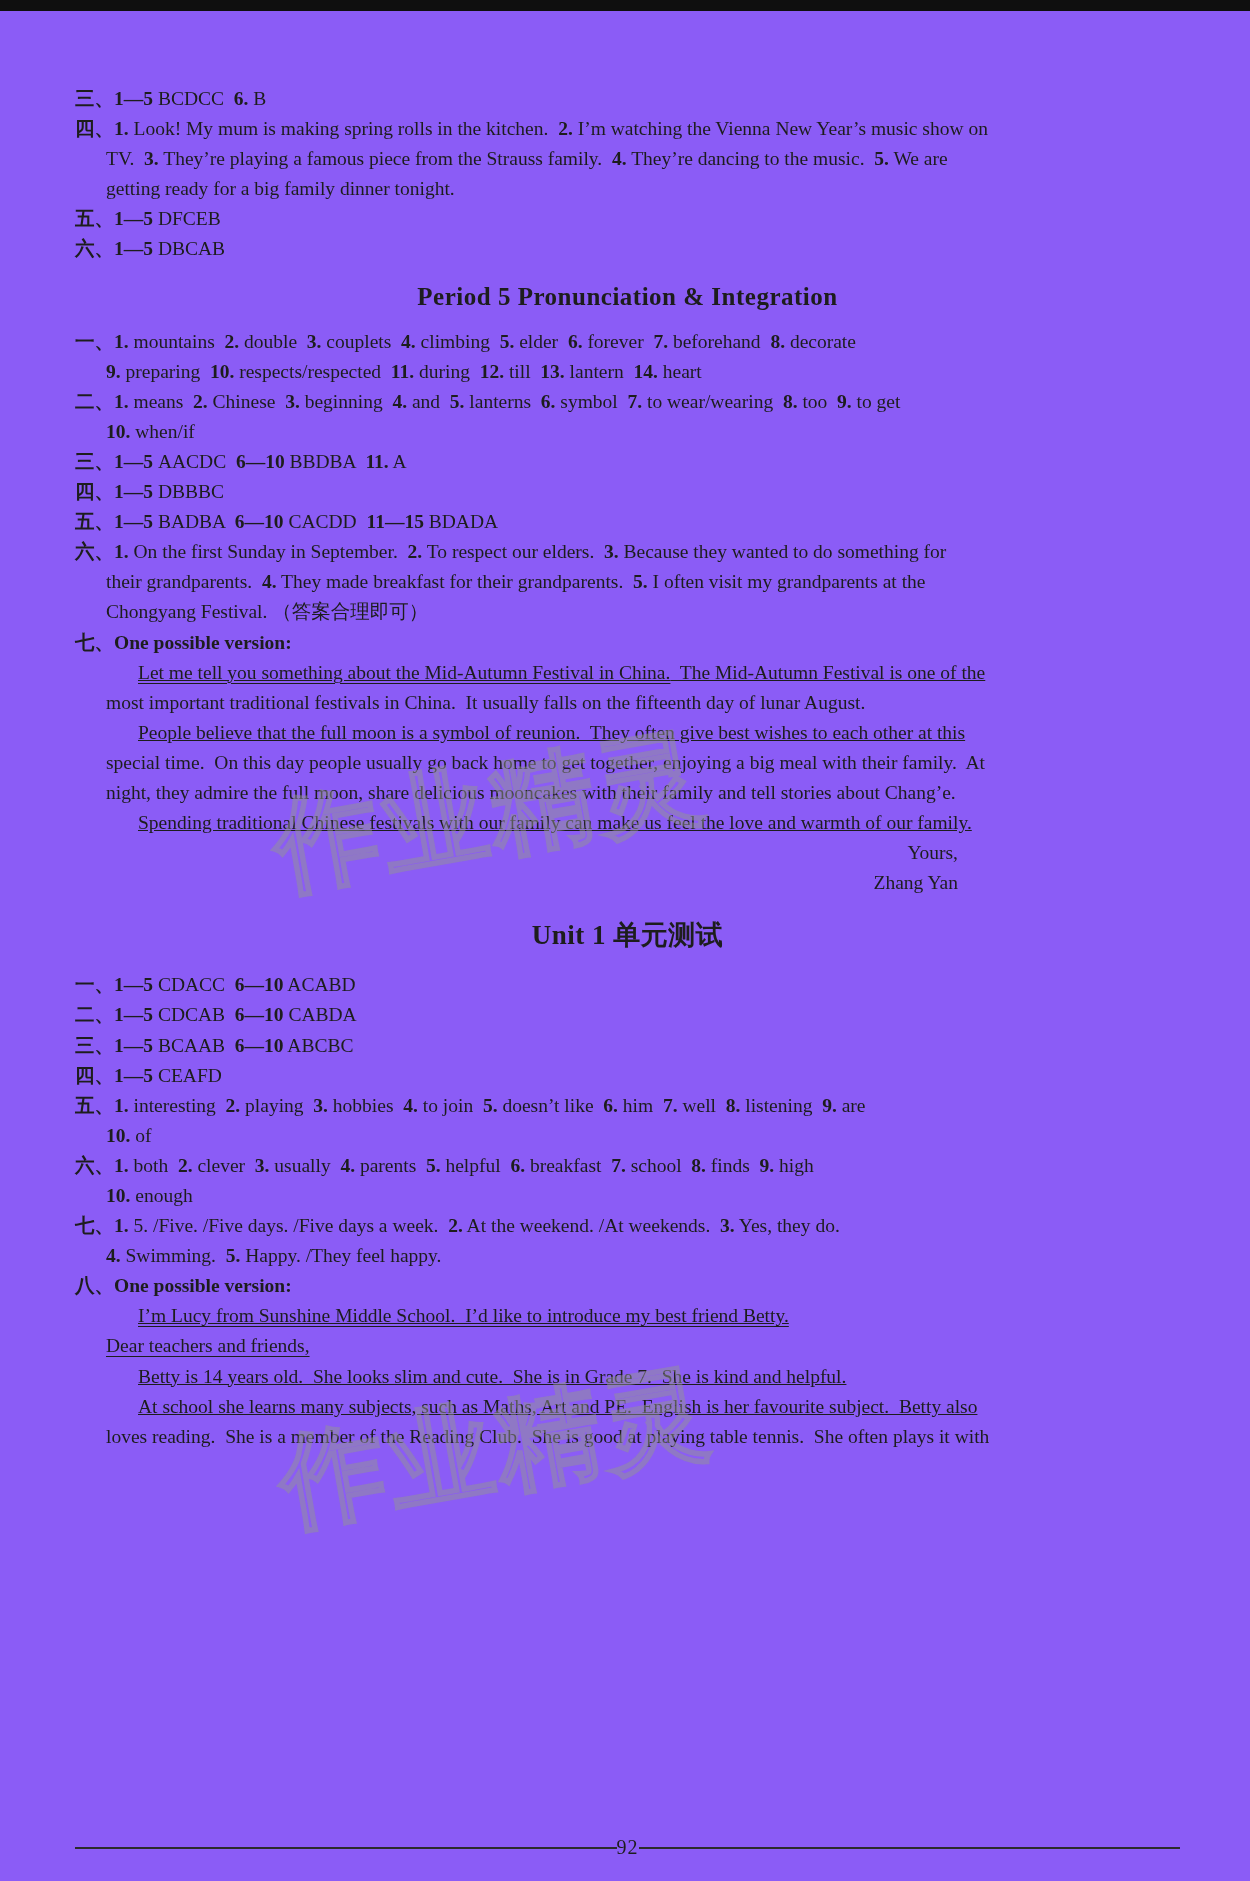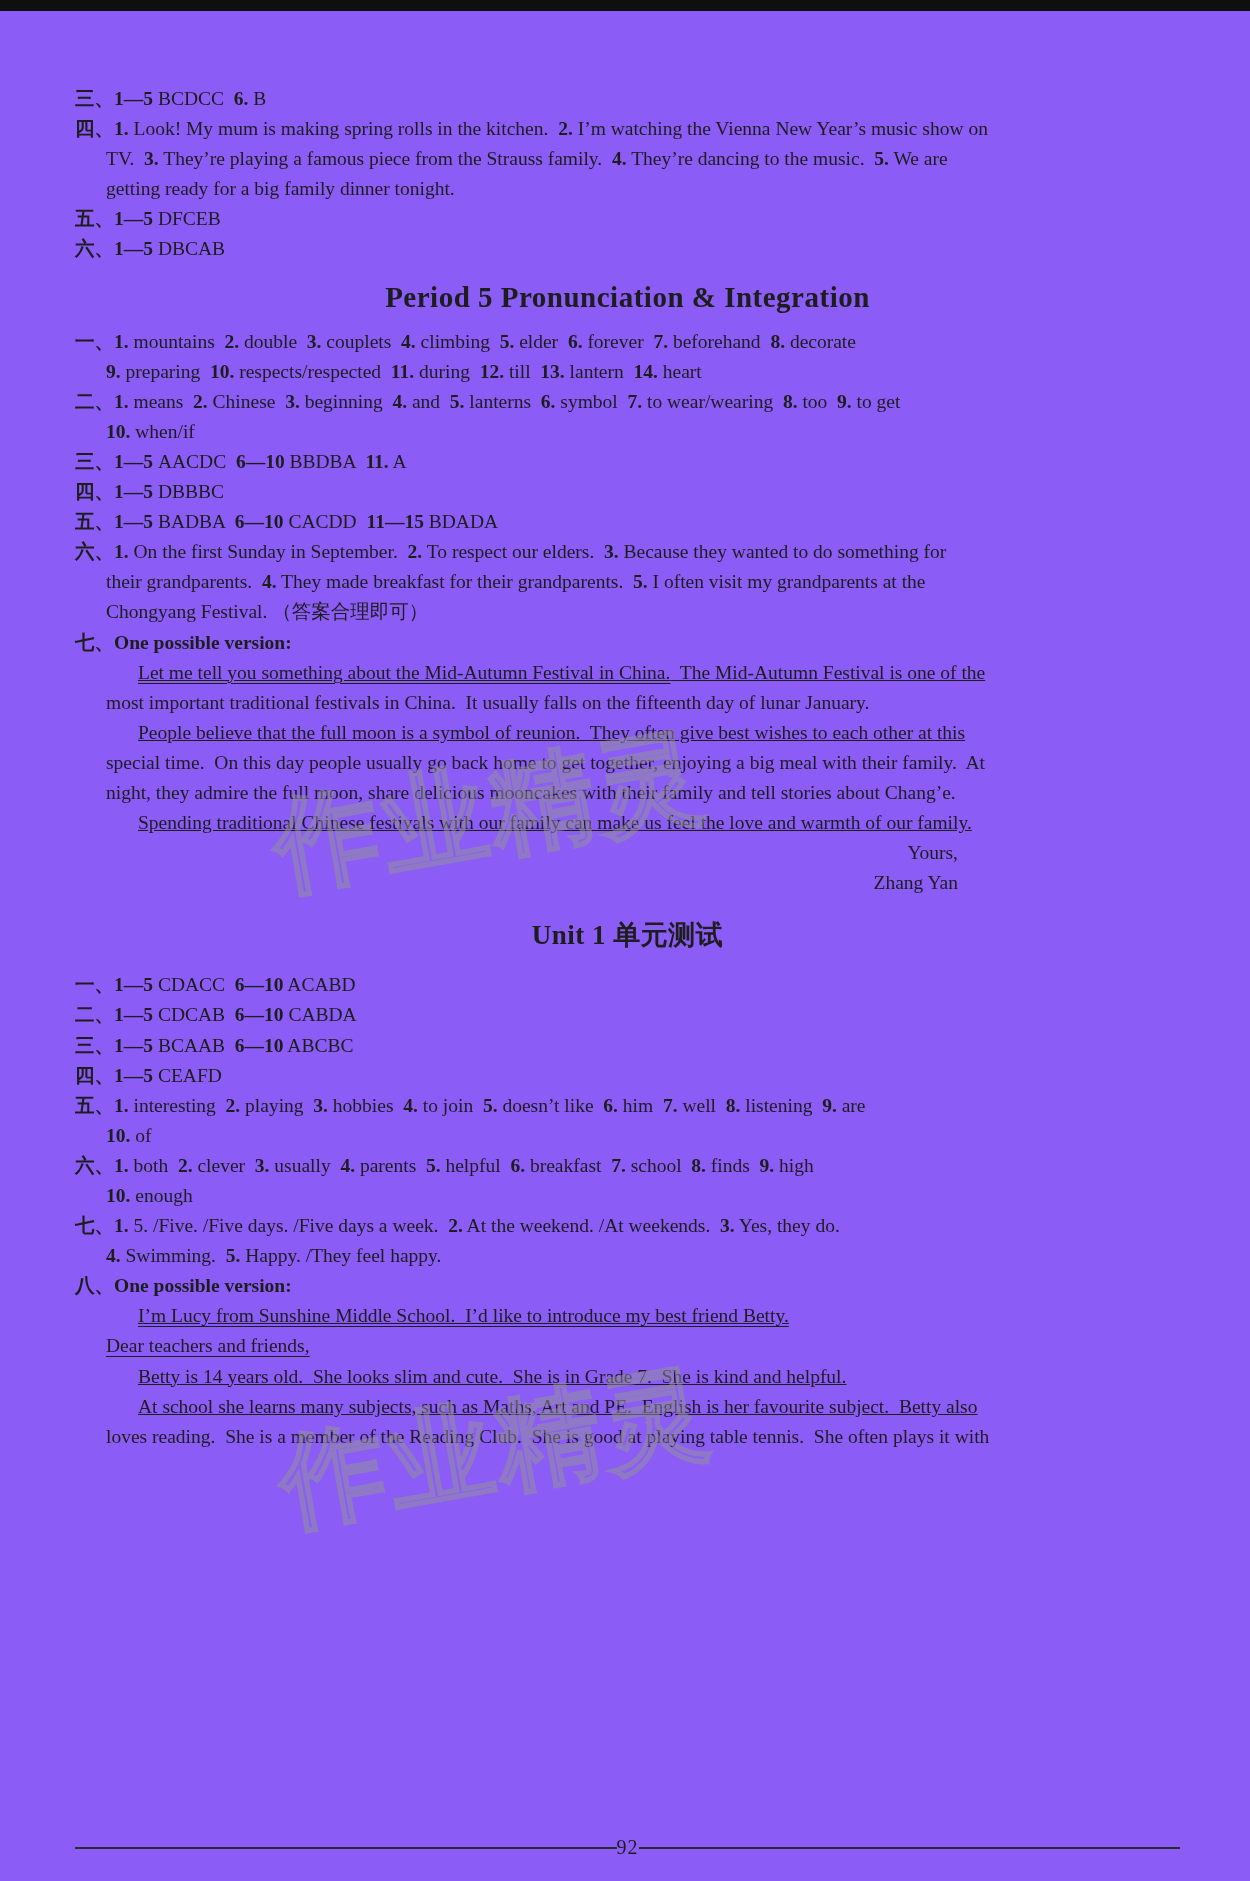--- a/index.html
+++ b/index.html
@@ -29,21 +29,21 @@
   .ind2 { padding-left:63px;text-decoration:underline; }
   .alr  { text-align:right; padding-right:222px; }
   .seg.b { font-weight:bold; }
   .seg.u {
     text-decoration:underline;
     text-underline-offset:4px;
     text-decoration-thickness:1.3px;
   }
   .heading {
     font-weight:bold; text-align:center;
-    font-size:29px; line-height:34px;
+    font-size:25px; line-height:34px;
     margin:15px 0 13px;
     letter-spacing:0.5px;
   }
   .heading.lg {
     font-size:27px; line-height:38px;
     margin:18px 0 16px;
   }
   .wm {
     position:absolute;
     font-family:"DejaVu Sans",sans-serif;
@@ -83,21 +83,21 @@
       <div class="line"><span class="seg b">二、</span><span class="seg b">1.</span><span class="seg"> means  </span><span class="seg b">2.</span><span class="seg"> Chinese  </span><span class="seg b">3.</span><span class="seg"> beginning  </span><span class="seg b">4.</span><span class="seg"> and  </span><span class="seg b">5.</span><span class="seg"> lanterns  </span><span class="seg b">6.</span><span class="seg"> symbol  </span><span class="seg b">7.</span><span class="seg"> to wear/wearing  </span><span class="seg b">8.</span><span class="seg"> too  </span><span class="seg b">9.</span><span class="seg"> to get</span></div>
       <div class="line ind1"><span class="seg b">10.</span><span class="seg"> when/if</span></div>
       <div class="line"><span class="seg b">三、</span><span class="seg b">1—5</span><span class="seg"> AACDC  </span><span class="seg b">6—10</span><span class="seg"> BBDBA  </span><span class="seg b">11.</span><span class="seg"> A</span></div>
       <div class="line"><span class="seg b">四、</span><span class="seg b">1—5</span><span class="seg"> DBBBC</span></div>
       <div class="line"><span class="seg b">五、</span><span class="seg b">1—5</span><span class="seg"> BADBA  </span><span class="seg b">6—10</span><span class="seg"> CACDD  </span><span class="seg b">11—15</span><span class="seg"> BDADA</span></div>
       <div class="line"><span class="seg b">六、</span><span class="seg b">1.</span><span class="seg"> On the first Sunday in September.  </span><span class="seg b">2.</span><span class="seg"> To respect our elders.  </span><span class="seg b">3.</span><span class="seg"> Because they wanted to do something for</span></div>
       <div class="line ind1"><span class="seg">their grandparents.  </span><span class="seg b">4.</span><span class="seg"> They made breakfast for their grandparents.  </span><span class="seg b">5.</span><span class="seg"> I often visit my grandparents at the</span></div>
       <div class="line ind1"><span class="seg">Chongyang Festival. （答案合理即可）</span></div>
       <div class="line"><span class="seg b">七、</span><span class="seg b">One possible version:</span></div>
       <div class="line ind2"><span class="seg u">Let me tell you something about the Mid-Autumn Festival in China.</span><span class="seg">  The Mid-Autumn Festival is one of the</span></div>
-      <div class="line ind1"><span class="seg">most important traditional festivals in China.  It usually falls on the fifteenth day of lunar January.</span></div>
+      <div class="line ind1"><span class="seg">most important traditional festivals in China.  It usually falls on the fifteenth day of lunar August.</span></div>
       <div class="line ind2"><span class="seg">People believe that the full moon is a symbol of reunion.  They often give best wishes to each other at this</span></div>
       <div class="line ind1"><span class="seg">special time.  On this day people usually go back home to get together, enjoying a big meal with their family.  At</span></div>
       <div class="line ind1"><span class="seg">night, they admire the full moon, share delicious mooncakes with their family and tell stories about Chang’e.</span></div>
       <div class="line ind2"><span class="seg">Spending traditional Chinese festivals with our family can make us feel the love and warmth of our family.</span></div>
       <div class="line alr"><span class="seg">Yours,</span></div>
       <div class="line alr"><span class="seg">Zhang Yan</span></div>
       <div class="heading lg">Unit 1   单元测试</div>
       <div class="line"><span class="seg b">一、</span><span class="seg b">1—5</span><span class="seg"> CDACC  </span><span class="seg b">6—10</span><span class="seg"> ACABD</span></div>
       <div class="line"><span class="seg b">二、</span><span class="seg b">1—5</span><span class="seg"> CDCAB  </span><span class="seg b">6—10</span><span class="seg"> CABDA</span></div>
       <div class="line"><span class="seg b">三、</span><span class="seg b">1—5</span><span class="seg"> BCAAB  </span><span class="seg b">6—10</span><span class="seg"> ABCBC</span></div>

